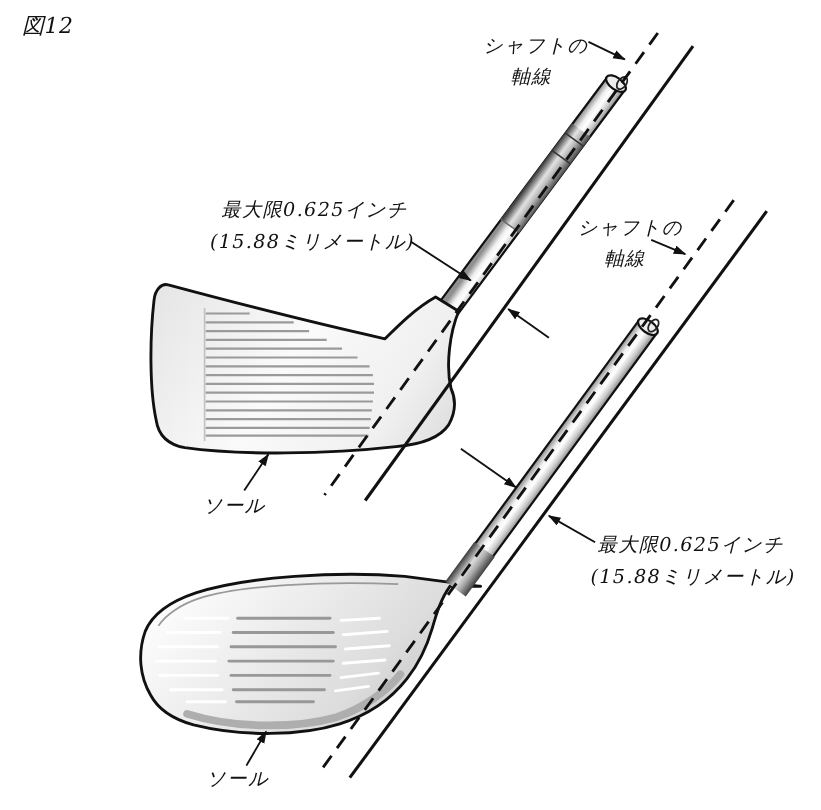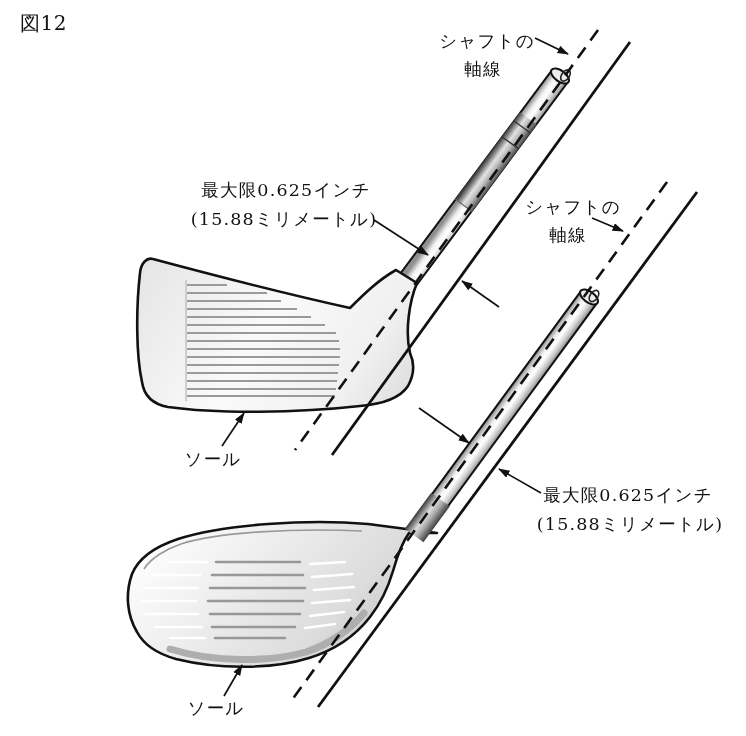--- a/index.html
+++ b/index.html
@@ -1,16 +1,16 @@
 <!DOCTYPE html>
 <html><head>
 <meta charset="utf-8">
 <style>
   html,body{margin:0;padding:0;background:#ffffff;}
-  .stage{position:relative;width:746px;height:736px;background:#ffffff;overflow:hidden;}
+  .stage{position:relative;width:746px;height:736px;background:#ffffff;overflow:hidden;font-style:italic;}
   svg{display:block;}
   text{fill:#111111;font-family:"DejaVu Serif","Liberation Serif",serif;}
   .label{font-size:17.5px;letter-spacing:1.2px;}
   .figlabel{font-size:20px;letter-spacing:0.5px;}
   .ann{stroke:#111111;stroke-width:1.7;fill:none;}
   .axis-dash{stroke:#111111;stroke-width:2.6;stroke-dasharray:13 8.5;fill:none;}
   .axis-solid{stroke:#111111;stroke-width:2.8;fill:none;}
   .outline{stroke:#111111;stroke-width:2.6;stroke-linejoin:round;}
   .groove{stroke:#9a9a9a;stroke-width:2;}
   .faceline-w{stroke:#ffffff;stroke-width:2.6;stroke-linecap:round;}

